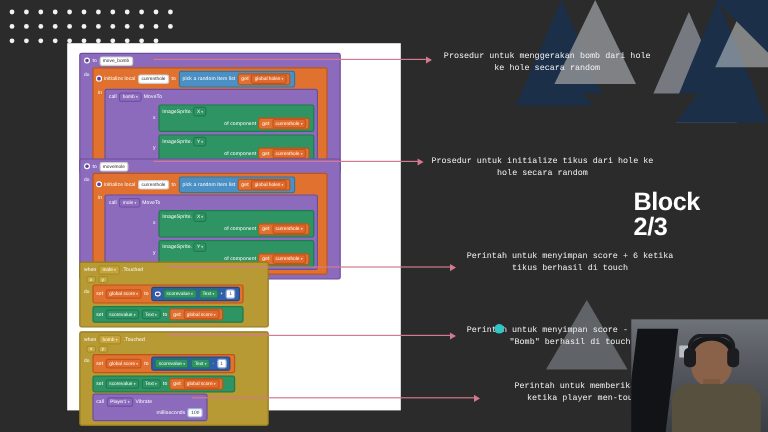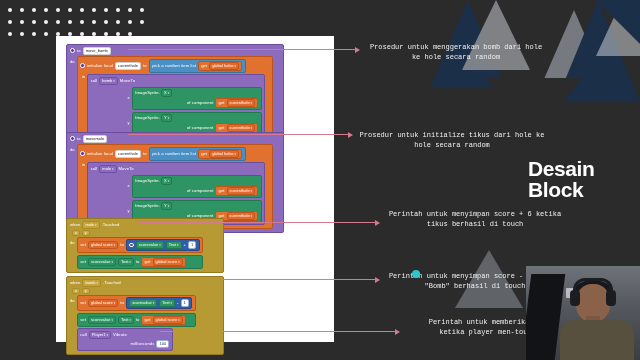--- a/index.html
+++ b/index.html
@@ -259,22 +259,22 @@
 </div>
 
 <div class="dotgrid" id="dots-bottomright">
   <div class="dot"></div>
     <div class="dot"></div>
   <div class="dot"></div>
     <div class="dot"></div>
 </div>
 
 <div id="deck-title">
-  <div>Desain</div>
   <div>Block</div>
+  <div>2/3</div>
 </div>
 
 <div id="blocks-canvas">
 
   <div class="block-group proc" style="left:10px; top:8px; width:218px;">
     <div class="proc-head">
       <span class="gear"></span>
       <span class="lbl">to</span>
       <span class="pill field">move_bomb</span>
     </div>

